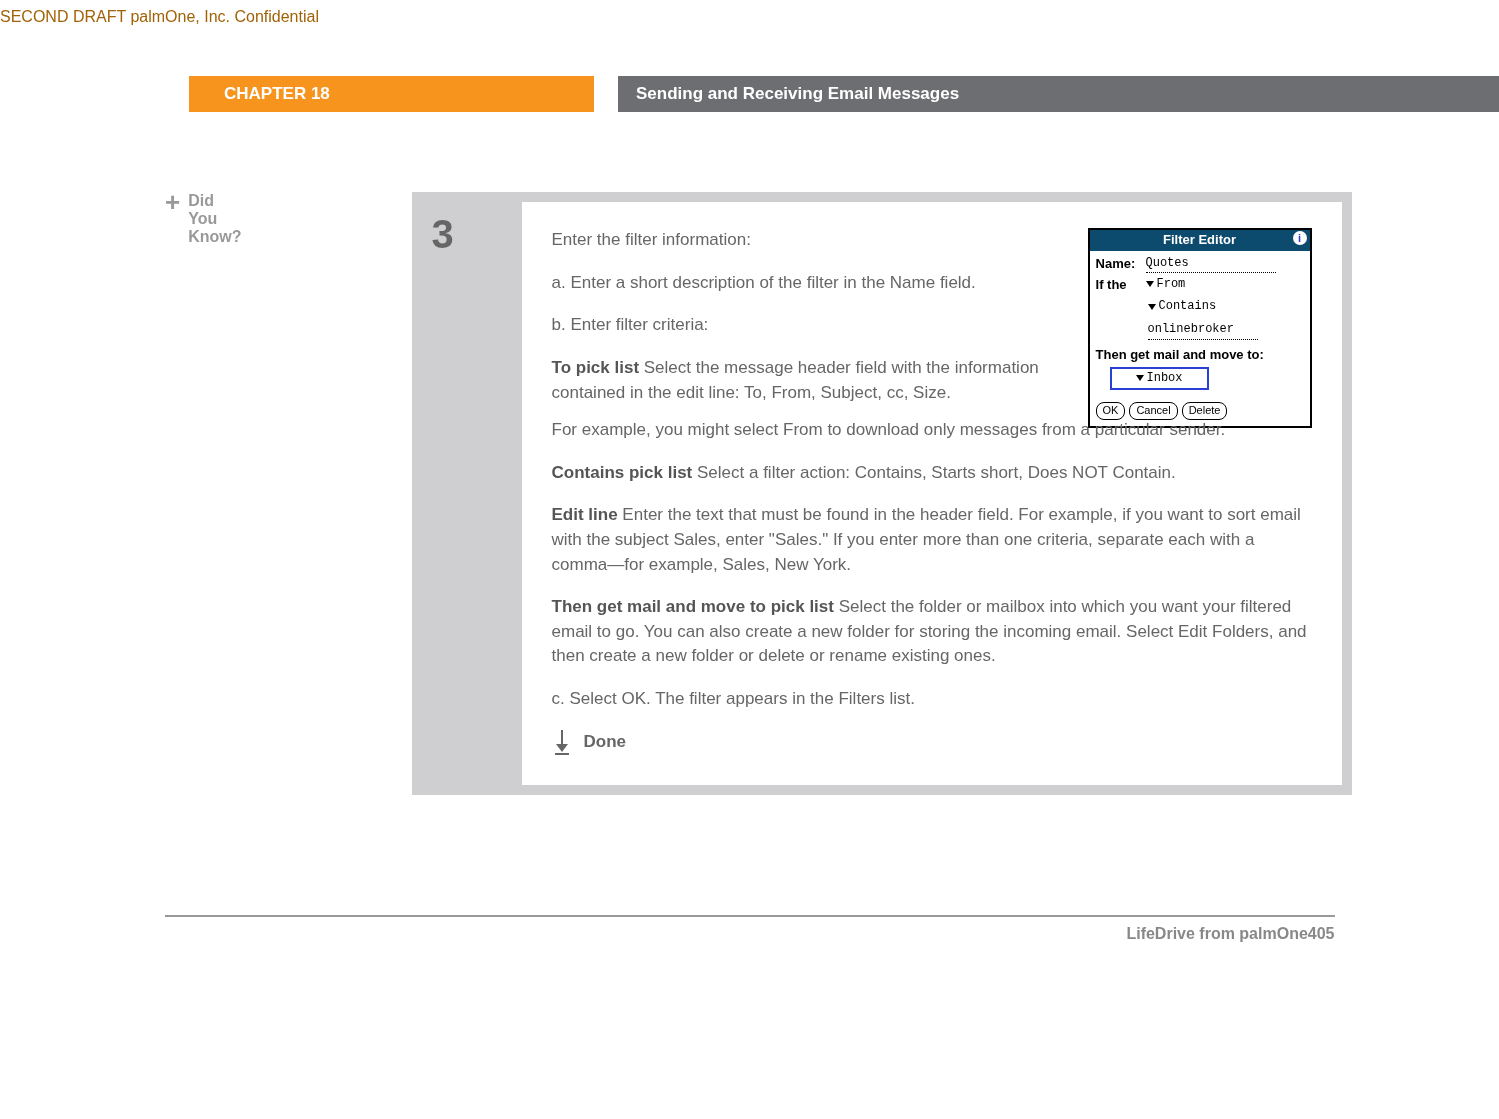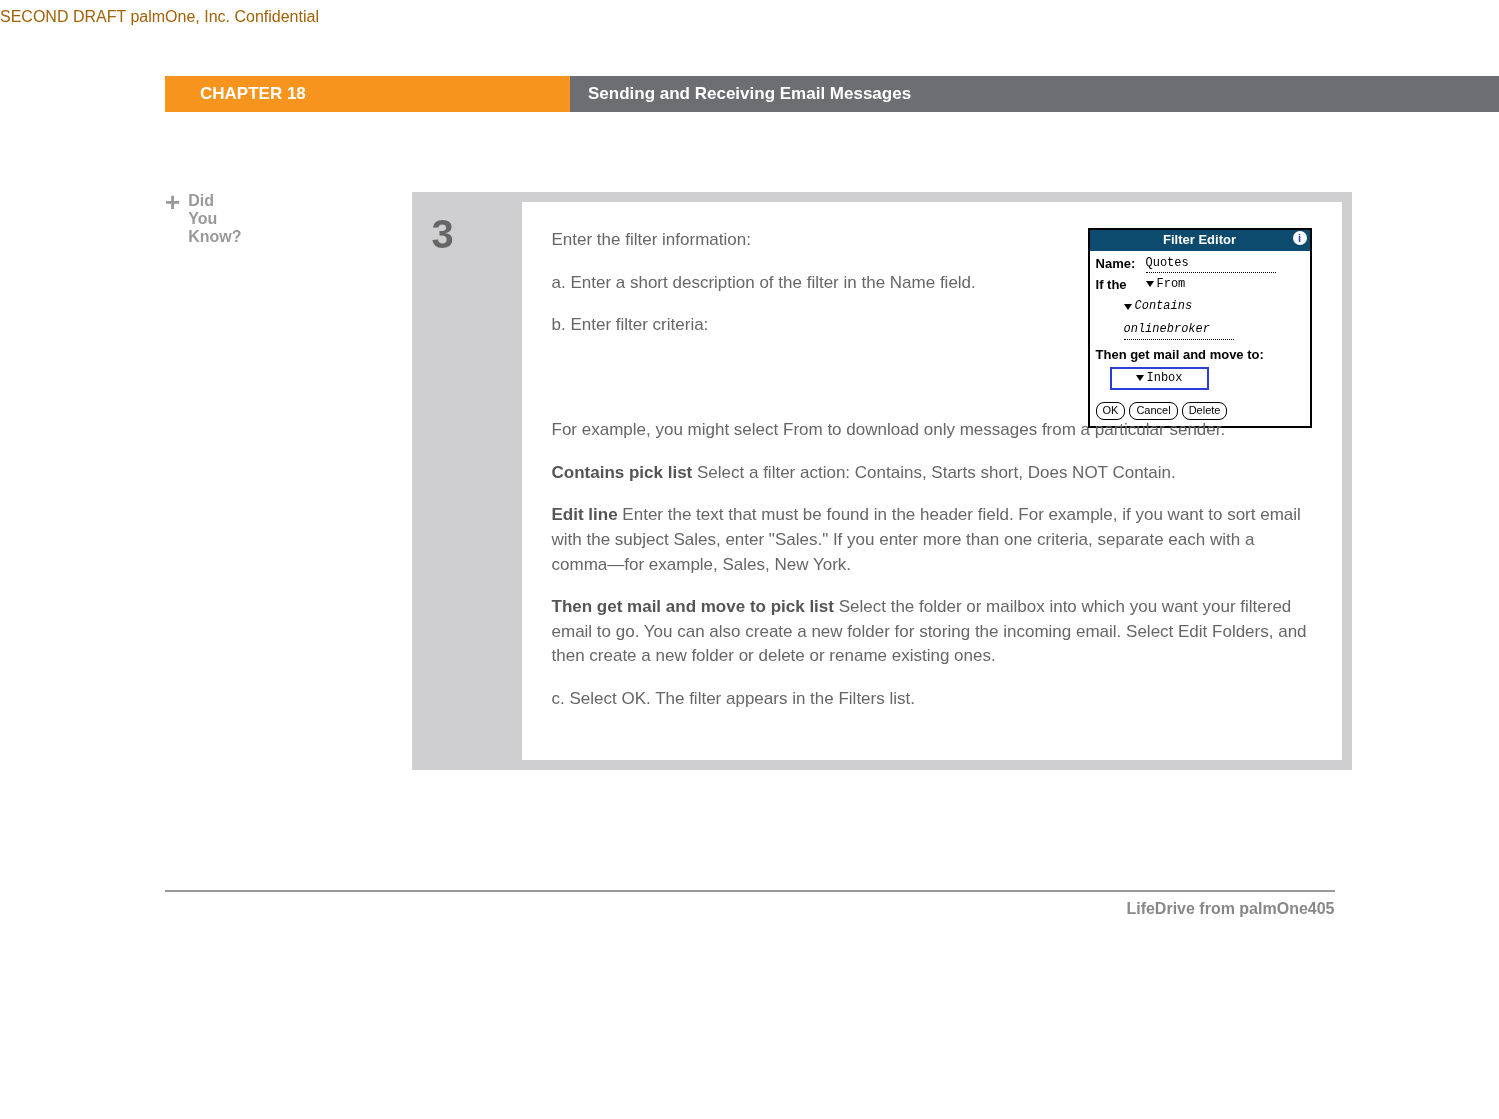--- a/index.html
+++ b/index.html
@@ -12,20 +12,21 @@
   }
   .confidential {
     text-align: left;
     color: #a16207;
     font-size: 16px;
     padding: 8px 0 50px 0;
   }
   .header-bar {
     display: flex;
     height: 36px;
+    gap: 24px;
   }
   .header-left-pad {
     width: 165px;
     background: #fff;
   }
   .header-chapter {
     width: 405px;
     background: #f7941e;
     color: #fff;
     font-weight: bold;
@@ -227,22 +228,21 @@
   }
   .fe-tri {
     display: inline-block;
     width: 0; height: 0;
     border-left: 4px solid transparent;
     border-right: 4px solid transparent;
     border-top: 6px solid #000;
     margin-right: 3px;
   }
   .fe-indent {
-    margin-left: 28px;
-    font-style: italic;
+    margin-left: 52px;
   }
   .fe-then {
     font-weight: bold;
     margin-top: 6px;
   }
   .fe-inbox {
     border: 2px solid #2a3fd6;
     display: inline-flex;
     align-items: center;
     padding: 1px 24px;
@@ -299,20 +299,21 @@
   <div class="main-col">
     <div class="step-outer">
       <div class="step-row">
         <div class="step-num">3</div>
         <div class="step-content">
           <div class="step-top">
             <div class="step-text">
               <p>Enter the filter information:</p>
               <p class="sub">a.  Enter a short description of the filter in the Name field.</p>
               <p class="sub">b.  Enter filter criteria:</p>
+              <p><span class="term">To pick list</span><span>   Select the message header field with the information contained in the edit line: To, From, Subject, cc, Size.</span></p>
             </div>
 
             <div class="filter-editor">
               <div class="fe-title">
                 <span>Filter Editor</span>
                 <span class="fe-info">i</span>
               </div>
               <div class="fe-body">
                 <div class="fe-row">
                   <span class="fe-label">Name:</span>
@@ -347,20 +348,28 @@
               </div>
             </div>
           </div>
 
           <div class="step-full">
             <p style="margin-top:-10px">For example, you might select From to download only messages from a particular sender.</p>
             <p><span class="term">Contains pick list</span><span>   Select a filter action: Contains, Starts short, Does NOT Contain.</span></p>
             <p><span class="term">Edit line</span><span>   Enter the text that must be found in the header field. For example, if you want to sort email with the subject Sales, enter "Sales." If you enter more than one criteria, separate each with a comma—for example, Sales, New York.</span></p>
             <p><span class="term">Then get mail and move to pick list</span><span>   Select the folder or mailbox into which you want your filtered email to go. You can also create a new folder for storing the incoming email. Select Edit Folders, and then create a new folder or delete or rename existing ones.</span></p>
             <p class="sub">c.  Select OK. The filter appears in the Filters list.</p>
+            <div class="done-row">
+              <div class="down-arrow">
+                <div class="line"></div>
+                <div class="head"></div>
+                <div class="bar"></div>
+              </div>
+              <span class="done-text">Done</span>
+            </div>
           </div>
 
         </div>
       </div>
     </div>
   </div>
 </div>
 
 <div class="footer">
   <span>LifeDrive from palmOne</span>

